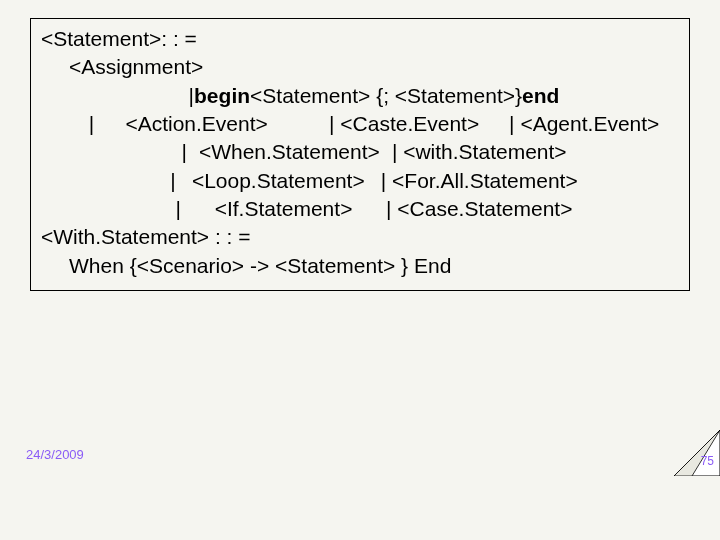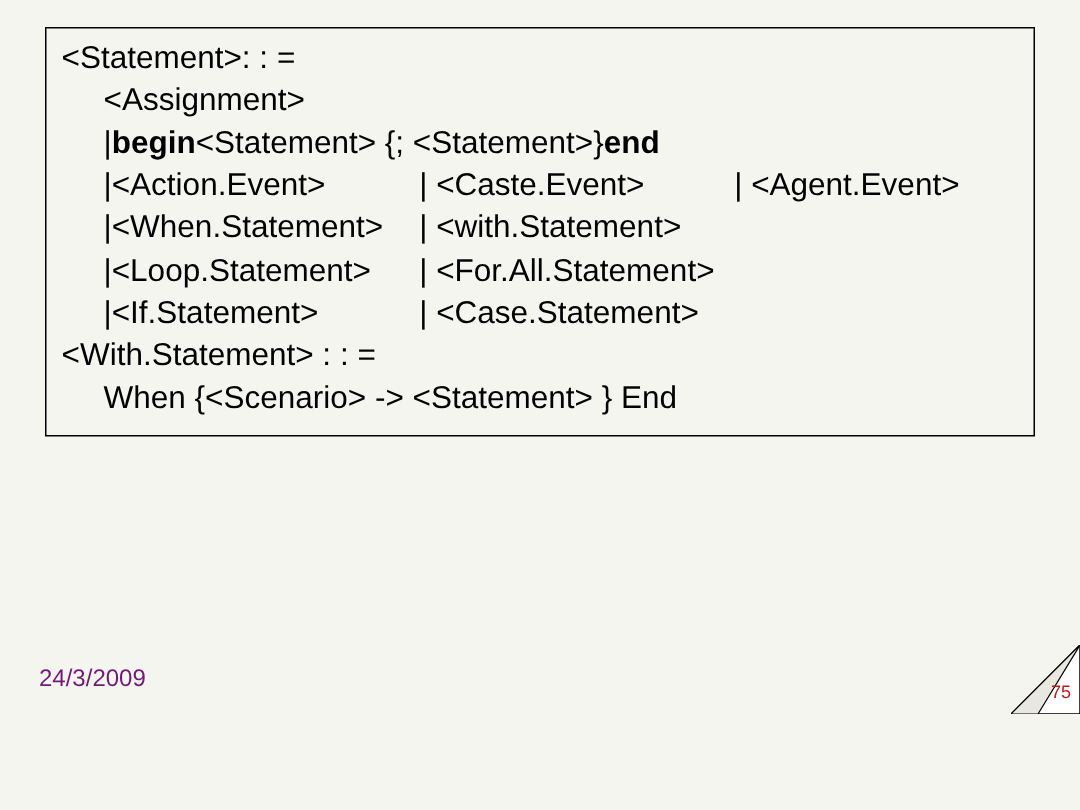--- a/index.html
+++ b/index.html
@@ -25,44 +25,44 @@
     box-sizing: border-box;
     width: 660px;
     font-size: 21px;
     line-height: 1.35;
     color: #000;
   }
   .content-box .row {
     white-space: nowrap;
   }
   .ind1 { padding-left: 28px; }
-  .ind2 { padding-left: 28px; }
+  .ind2 { padding-left: 28px; text-align: center; }
   .section { }
   .bold { font-weight: bold; }
   .footer-date {
     position: absolute;
     left: 26px;
     bottom: 14px;
-    font-size: 16px;
-    color: #701a75;
+    font-size: 13px;
+    color: #8b5cf6;
   }
   .page-corner {
     position: absolute;
     right: 0;
     bottom: 0;
     width: 46px;
     height: 46px;
   }
   .page-corner svg { display:block; }
   .page-num {
     position: absolute;
     right: 6px;
     bottom: 8px;
     font-size: 12px;
-    color: #b91c1c;
+    color: #8b5cf6;
   }
   .seg { display:inline-block; }
   .w-label { display:inline-block; width:205px; }
   .w-label2 { display:inline-block; width:210px; }
 </style>
 </head>
 <body>
 
 <div class="slide">
 

